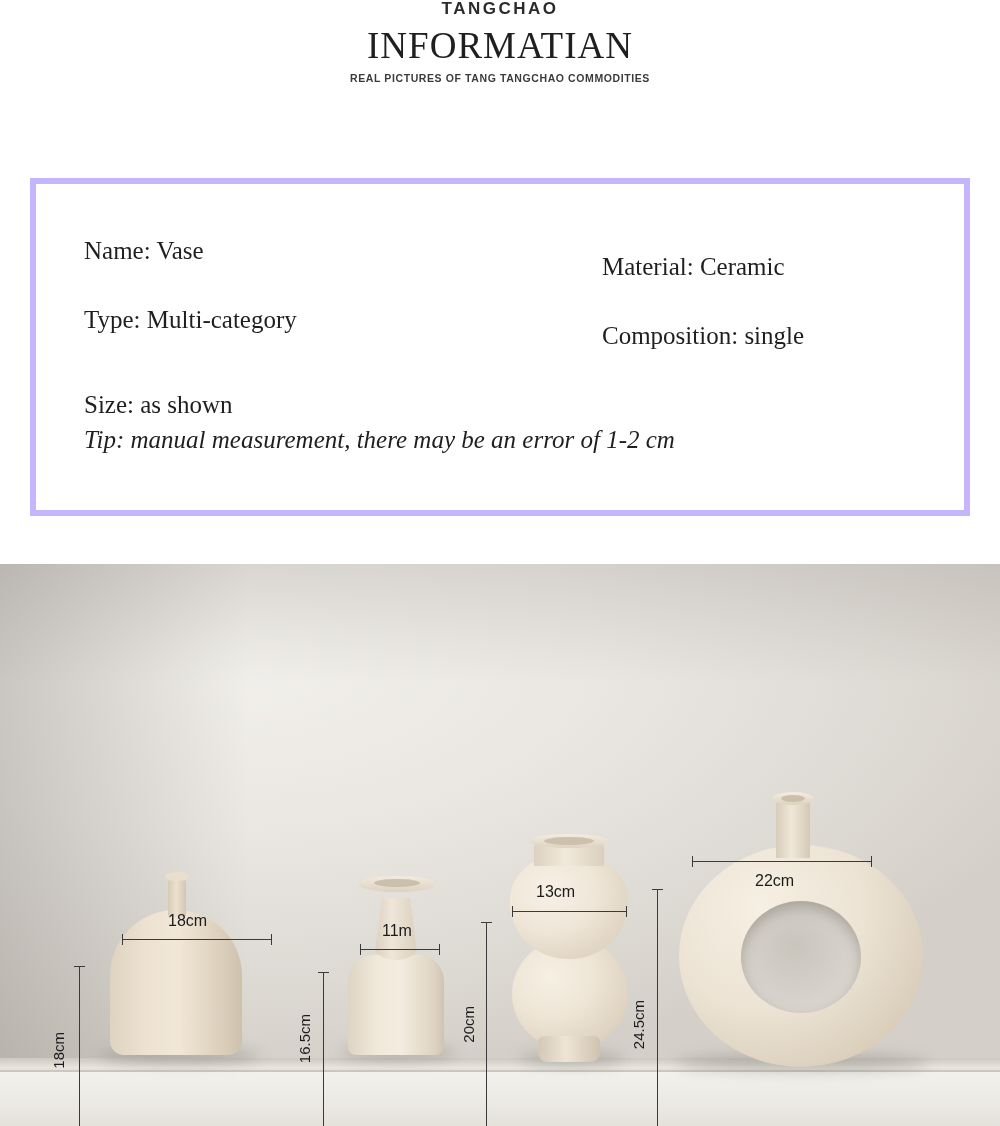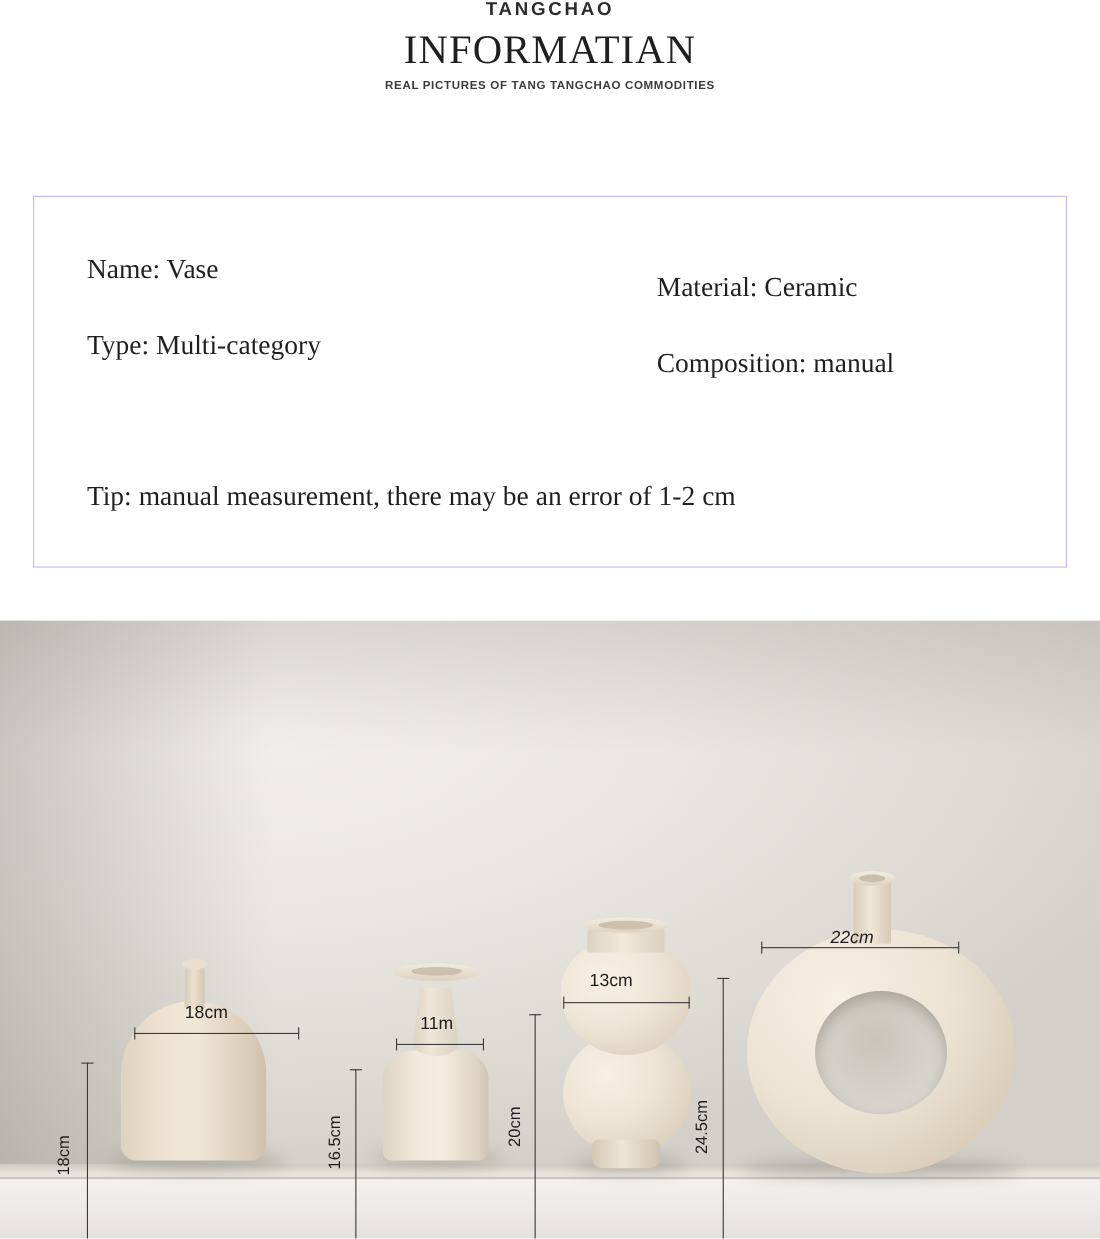--- a/index.html
+++ b/index.html
@@ -46,21 +46,21 @@
     font-weight: 600;
   }
 
   
   .info-box {
     position: absolute;
     left: 30px;
     top: 178px;
     width: 940px;
     height: 338px;
-    border: 1px solid #c4b5fd;
+    border: 6px solid #c4b5fd;
     box-sizing: border-box;
   }
   .info-grid {
     position: absolute;
     left: 48px;
     top: 52px;
     width: 850px;
   }
   .info-row {
     display: flex;
@@ -69,23 +69,24 @@
   .info-col {
     font-size: 25px;
     color: #1f1f1f;
     line-height: 1.2;
   }
   .info-col.left { width: 518px; }
   .info-col.right { width: 330px; margin-top: 16px; }
   .info-tip {
     position: absolute;
     left: 48px;
-    top: 259px;
+    top: 242px;
     font-size: 25px;
     color: #1f1f1f;
+    font-style: italic;
   }
 
   
   .photo {
     position: absolute;
     left: 0;
     top: 564px;
     width: 1000px;
     height: 562px;
     overflow: hidden;
@@ -325,23 +326,24 @@
 </div>
 
 <div class="info-box">
   <div class="info-grid">
     <div class="info-row">
       <div class="info-col left">Name: Vase</div>
       <div class="info-col right">Material: Ceramic</div>
     </div>
     <div class="info-row">
       <div class="info-col left">Type: Multi-category</div>
-      <div class="info-col right">Composition: manual</div>
+      <div class="info-col right">Composition: single</div>
     </div>
     <div class="info-row">
+      <div class="info-col right">Size: as shown</div>
     </div>
   </div>
   <div class="info-tip">Tip: manual measurement, there may be an error of 1-2 cm</div>
 </div>
 
 <div class="photo">
   <div class="wall"></div>
   <div class="wall-shadow-left"></div>
   <div class="wall-shadow-top"></div>
   <div class="table-top"></div>
@@ -423,21 +425,21 @@
   <div class="dim-line-v" style="left:486px; top:838px; height:222px;"></div>
   <div class="dim-cap-v" style="left:481px; top:838px;"></div>
 
   <div class="dim-label vert" style="left:460px; top:922px;">20cm</div>
 </div>
 
 <div class="dim-h">
   <div class="dim-line-h" style="left:692px; top:777px; width:180px;"></div>
   <div class="dim-cap-h" style="left:692px; top:772px;"></div>
   <div class="dim-cap-h" style="left:871px; top:772px;"></div>
-  <div class="dim-label" style="left:755px; top:760px;font-style:italic;">22cm</div>
+  <div class="dim-label" style="left:755px; top:788px;">22cm</div>
 </div>
 
 <div class="dim-v">
   <div class="dim-line-v" style="left:657px; top:805px; height:258px;"></div>
   <div class="dim-cap-v" style="left:652px; top:805px;"></div>
 
   <div class="dim-label vert" style="left:630px; top:916px;">24.5cm</div>
 </div>
 
 </body></html>

